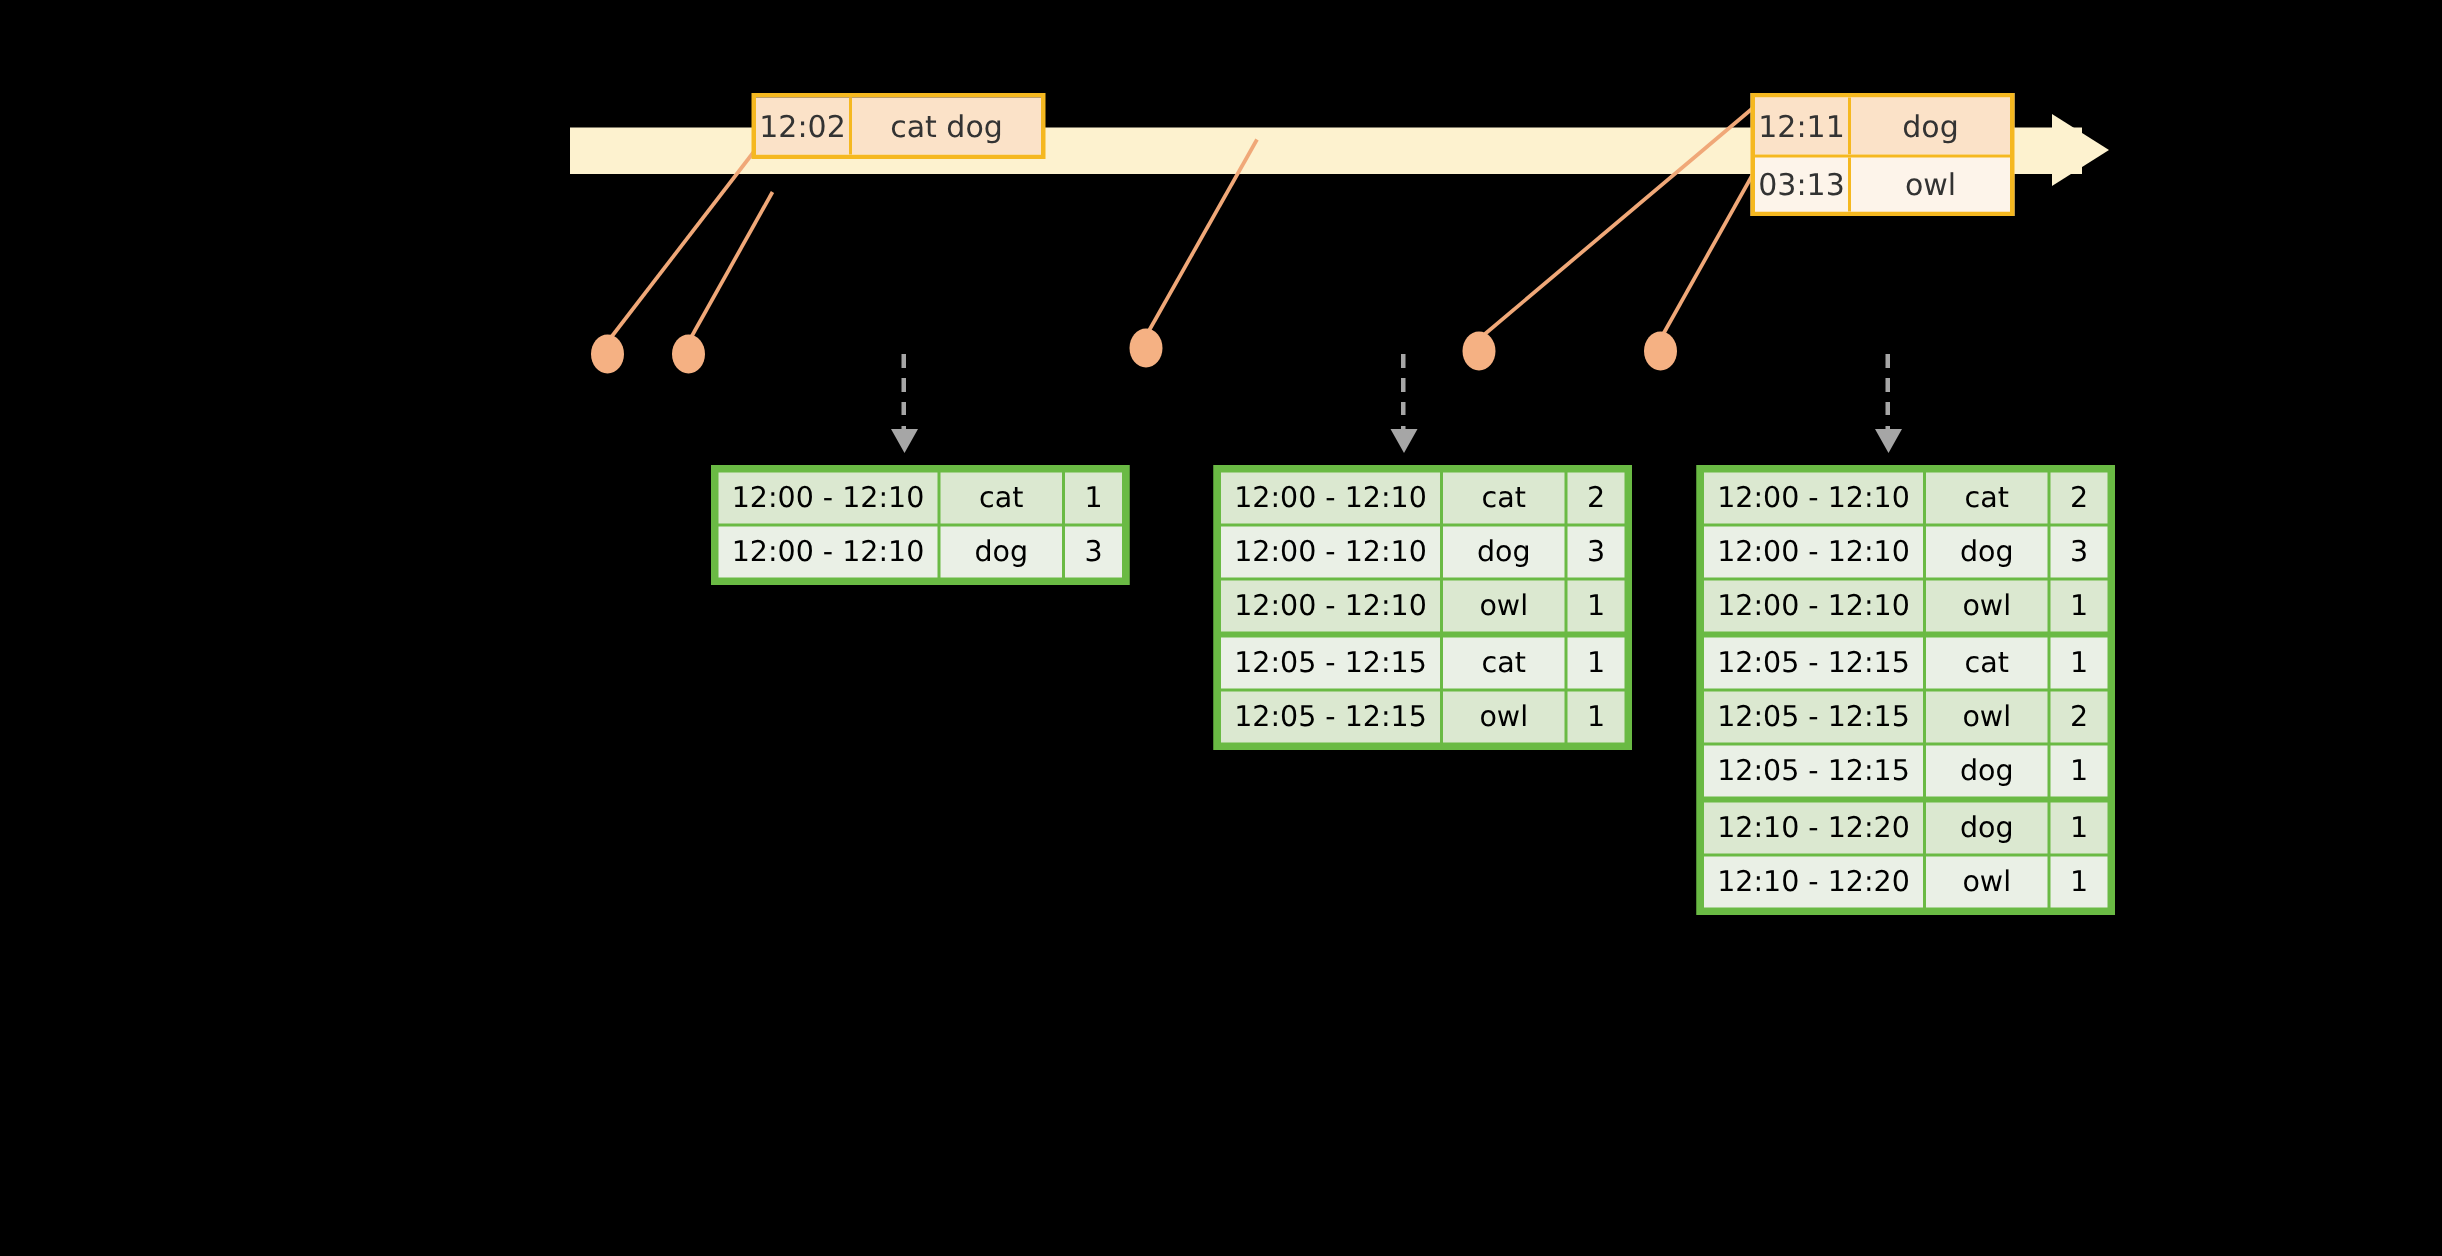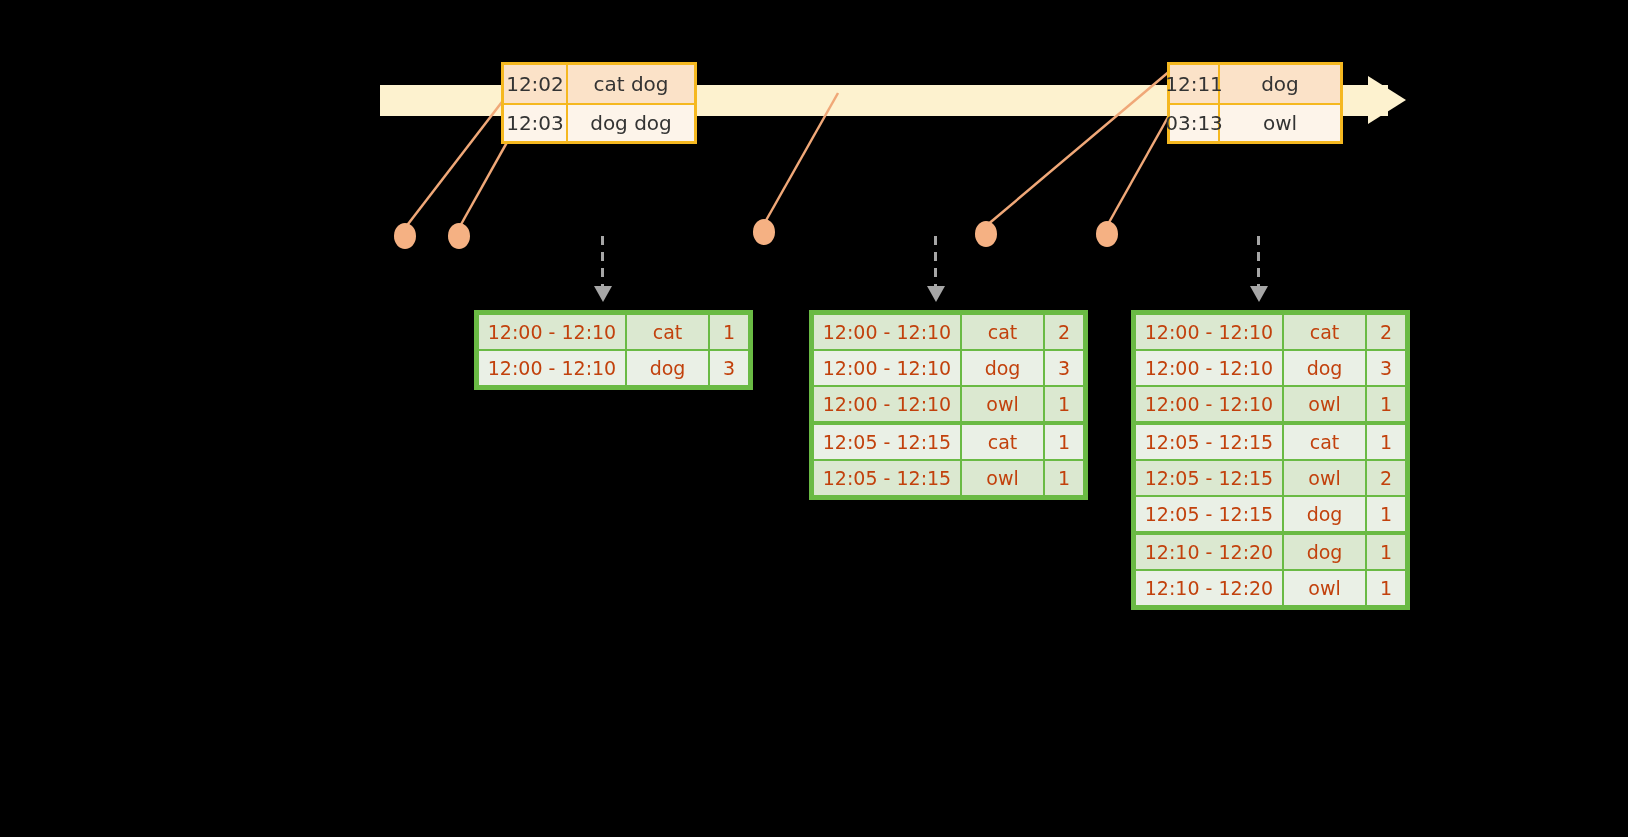--- a/index.html
+++ b/index.html
@@ -57,21 +57,21 @@
     box-sizing: border-box;
     white-space: nowrap;
   }
   .event-cell.time { width: 64px; border-right: 2px solid #f5b820; }
   .event-cell.val  { flex: 1 1 auto; }
 
   #event-box-1 { left: 501px; top: 62px;  width: 196px; }
   #event-box-2 { left: 833px; top: 81px;  width: 196px; }
   #event-box-3 { left: 1167px; top: 62px; width: 176px; }
   #event-box-2 .event-cell.time { width: 86px; }
-  #event-box-3 .event-cell.time { width: 50px; text-align: center; }
+  #event-box-3 .event-cell.time { width: 64px; text-align: center; }
 
   
   .dot {
     position: absolute;
     width: 22px; height: 26px;
     border-radius: 50%;
     background: #f5b183;
   }
 
   
@@ -89,21 +89,21 @@
     display: flex;
     height: 34px;
     gap: 2px;
   }
   .result-row.group-end { margin-bottom: 2px; }
   .result-cell {
     display: flex;
     align-items: center;
     justify-content: center;
     font-size: 19px;
-    color: #c2410c;
+    color: #000000;
     box-sizing: border-box;
     white-space: nowrap;
   }
   .result-row.shade-a .result-cell { background: #dbe8d0; }
   .result-row.shade-b .result-cell { background: #eaf0e6; }
   .result-cell.window { width: 146px; }
   .result-cell.key    { width: 81px; }
   .result-cell.count  { width: 38px; }
 
   #result-table-1 { left: 474px;  top: 310px; }
@@ -151,24 +151,20 @@
         <line x1="986" y1="226" x2="1171" y2="70"></line>
         <line x1="1107" y1="226" x2="1172" y2="110"></line>
       </g>
   </svg>
 
   <div class="event-box" id="event-box-1">
     <div class="event-row shade-a">
       <div class="event-cell time">12:02</div>
       <div class="event-cell val">cat dog</div>
     </div>
-    <div class="event-row shade-b">
-      <div class="event-cell time">12:03</div>
-      <div class="event-cell val">dog dog</div>
-    </div>
   </div>
 
 
   <div class="event-box" id="event-box-3">
     <div class="event-row shade-a">
       <div class="event-cell time">12:11</div>
       <div class="event-cell val">dog</div>
     </div>
     <div class="event-row shade-b">
       <div class="event-cell time">03:13</div>

